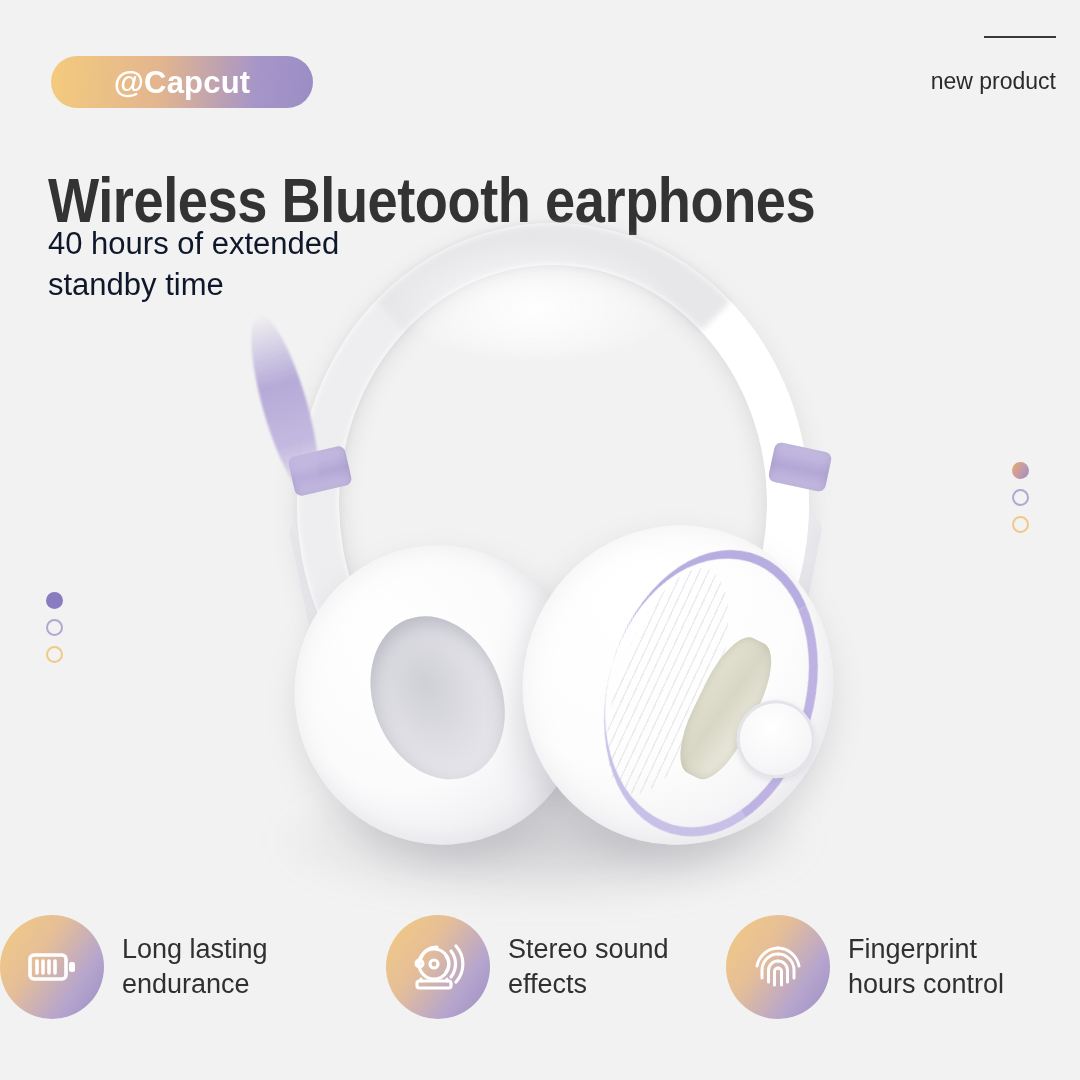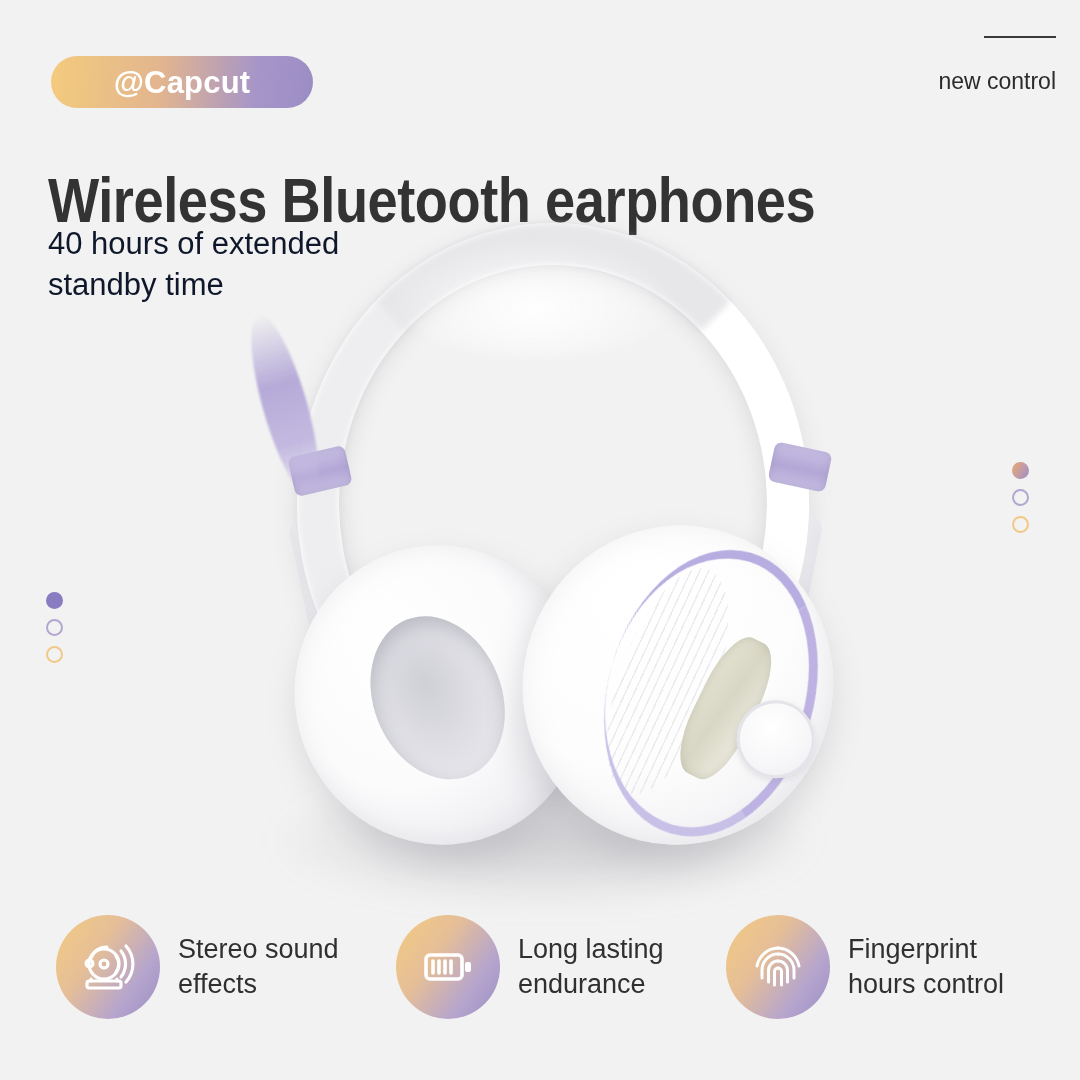--- a/index.html
+++ b/index.html
@@ -345,21 +345,21 @@
     <span class="badge-text">@Capcut</span>
   </div>
 
   <h1 id="headline">Wireless Bluetooth earphones</h1>
 
   <div id="subtitle">40 hours of extended
 standby time</div>
 
   <div id="new-product-tag">
     <div class="rule"></div>
-    <div class="tag-text">new control</div>
+    <div class="tag-text">new product</div>
   </div>
 
   <div id="product-image">
     <div class="hp-shadow"></div>
     <div class="hp-arm left"></div>
     <div class="hp-arm right"></div>
     <div class="hp-band"></div>
     <div class="hp-band-shade"></div>
     <div class="hp-band-gloss"></div>
     <div class="hp-accent left"></div>
@@ -384,55 +384,55 @@
     <span class="dot ring-gold"></span>
   </div>
 
   <div id="dots-right" class="dot-group">
     <span class="dot filled-gradient"></span>
     <span class="dot ring-purple"></span>
     <span class="dot ring-gold"></span>
   </div>
 
   <div id="features">
+
+    <div class="feature" id="feature-1">
+      <div class="feature-icon-circle">
+        <svg width="62" height="62" viewBox="0 0 62 62" fill="none" stroke="#ffffff" stroke-width="3.6" stroke-linecap="round" stroke-linejoin="round">
+          <rect x="9" y="19" width="36" height="24" rx="4"></rect>
+          <rect x="48" y="26" width="6" height="10" rx="2.2" fill="#ffffff" stroke="none"></rect>
+          <path d="M16 25 L16 37"></path>
+          <path d="M22 25 L22 37"></path>
+          <path d="M28 25 L28 37"></path>
+          <path d="M34 25 L34 37"></path>
+        </svg>
+      </div>
+      <div class="feature-label">Long lasting
+endurance</div>
+    </div>
 
     <div class="feature" id="feature-0">
       <div class="feature-icon-circle">
         <svg width="62" height="62" viewBox="0 0 62 62" fill="none" stroke="#ffffff" stroke-width="3.2" stroke-linecap="round" stroke-linejoin="round">
           <circle cx="27" cy="28" r="15"></circle>
           <circle cx="27" cy="28" r="4"></circle>
           <path d="M14 22 A16 16 0 0 1 30 11"></path>
           <circle cx="12.5" cy="27.5" r="3.4"></circle>
           <rect x="10" y="45" width="34" height="7" rx="2.2"></rect>
           <path d="M14 43 L14 45"></path>
           <path d="M40 43 L40 45"></path>
           <path d="M44 15 A21 21 0 0 1 44 41"></path>
           <path d="M49 10 A27 27 0 0 1 49 46"></path>
           <path d="M39 20 A14 14 0 0 1 39 36"></path>
         </svg>
       </div>
       <div class="feature-label">Stereo sound
 effects</div>
     </div>
 
-    <div class="feature" id="feature-1">
-      <div class="feature-icon-circle">
-        <svg width="62" height="62" viewBox="0 0 62 62" fill="none" stroke="#ffffff" stroke-width="3.6" stroke-linecap="round" stroke-linejoin="round">
-          <rect x="9" y="19" width="36" height="24" rx="4"></rect>
-          <rect x="48" y="26" width="6" height="10" rx="2.2" fill="#ffffff" stroke="none"></rect>
-          <path d="M16 25 L16 37"></path>
-          <path d="M22 25 L22 37"></path>
-          <path d="M28 25 L28 37"></path>
-          <path d="M34 25 L34 37"></path>
-        </svg>
-      </div>
-      <div class="feature-label">Long lasting
-endurance</div>
-    </div>
-
     <div class="feature" id="feature-2">
       <div class="feature-icon-circle">
         <svg width="62" height="62" viewBox="0 0 62 62" fill="none" stroke="#ffffff" stroke-width="3" stroke-linecap="round" stroke-linejoin="round">
           <path d="M31 18 A16 16 0 0 1 47 34 L47 42"></path>
           <path d="M31 18 A16 16 0 0 0 15 34 L15 42"></path>
           <path d="M31 25 A9.5 9.5 0 0 1 40.5 34.5 L40.5 46"></path>
           <path d="M31 25 A9.5 9.5 0 0 0 21.5 34.5 L21.5 46"></path>
           <path d="M31 32 A3.5 3.5 0 0 1 34.5 35.5 L34.5 49"></path>
           <path d="M31 32 A3.5 3.5 0 0 0 27.5 35.5 L27.5 49"></path>
           <path d="M10 30 A22 22 0 0 1 31 12"></path>

